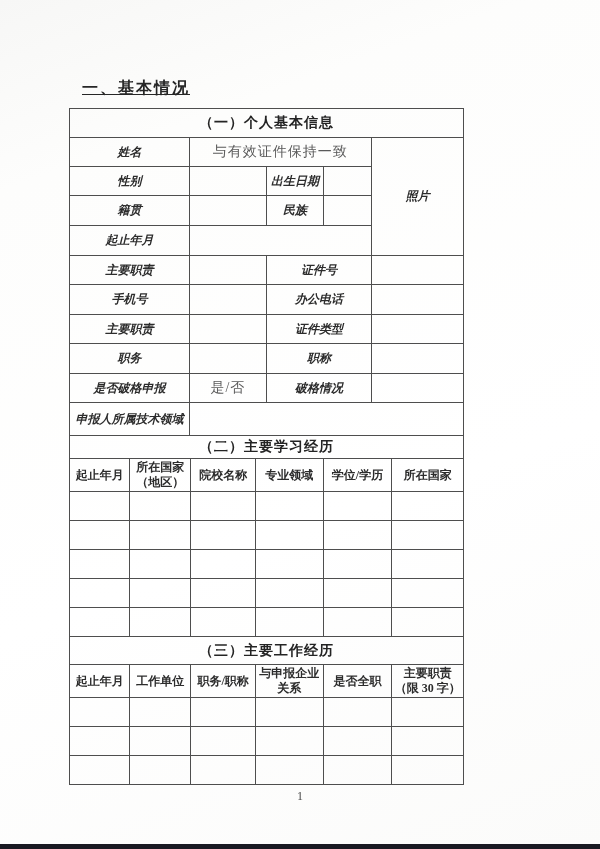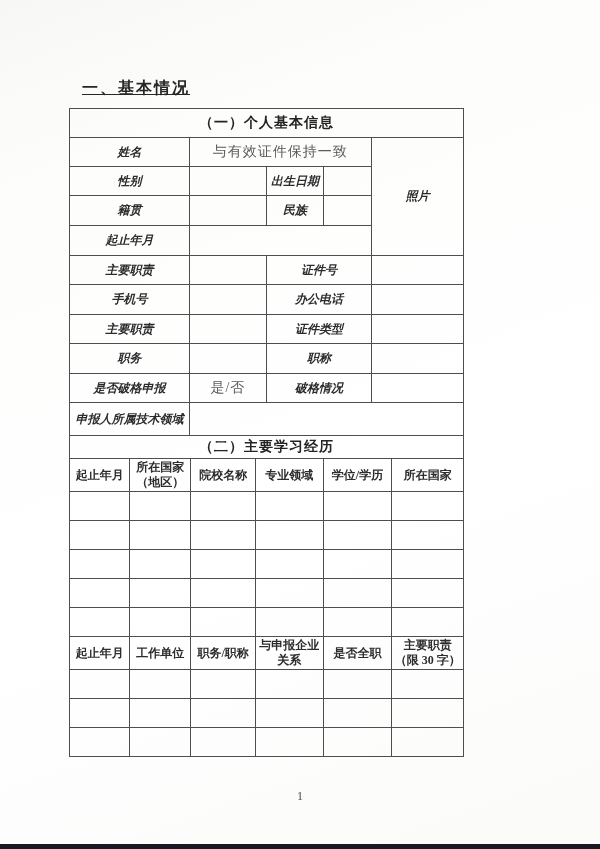--- a/index.html
+++ b/index.html
@@ -226,20 +226,23 @@
   <table>
     <colgroup>
       <col style="width:15.3%">
         <col style="width:15.5%">
         <col style="width:16.4%">
         <col style="width:17.2%">
         <col style="width:17.4%">
         <col style="width:18.2%">
     </colgroup>
     <tbody>
+        <tr class="hdr3">
+      <td class="sec-hdr" colspan="6">（三）主要工作经历</td>
+    </tr>
     <tr class="cols3">
       <td class="col-hdr">起止年月</td>
       <td class="col-hdr">工作单位</td>
       <td class="col-hdr">职务/职称</td>
       <td class="col-hdr">与申报企业
 关系</td>
       <td class="col-hdr">是否全职</td>
       <td class="col-hdr">主要职责
 （限 30 字）</td>
     </tr>

